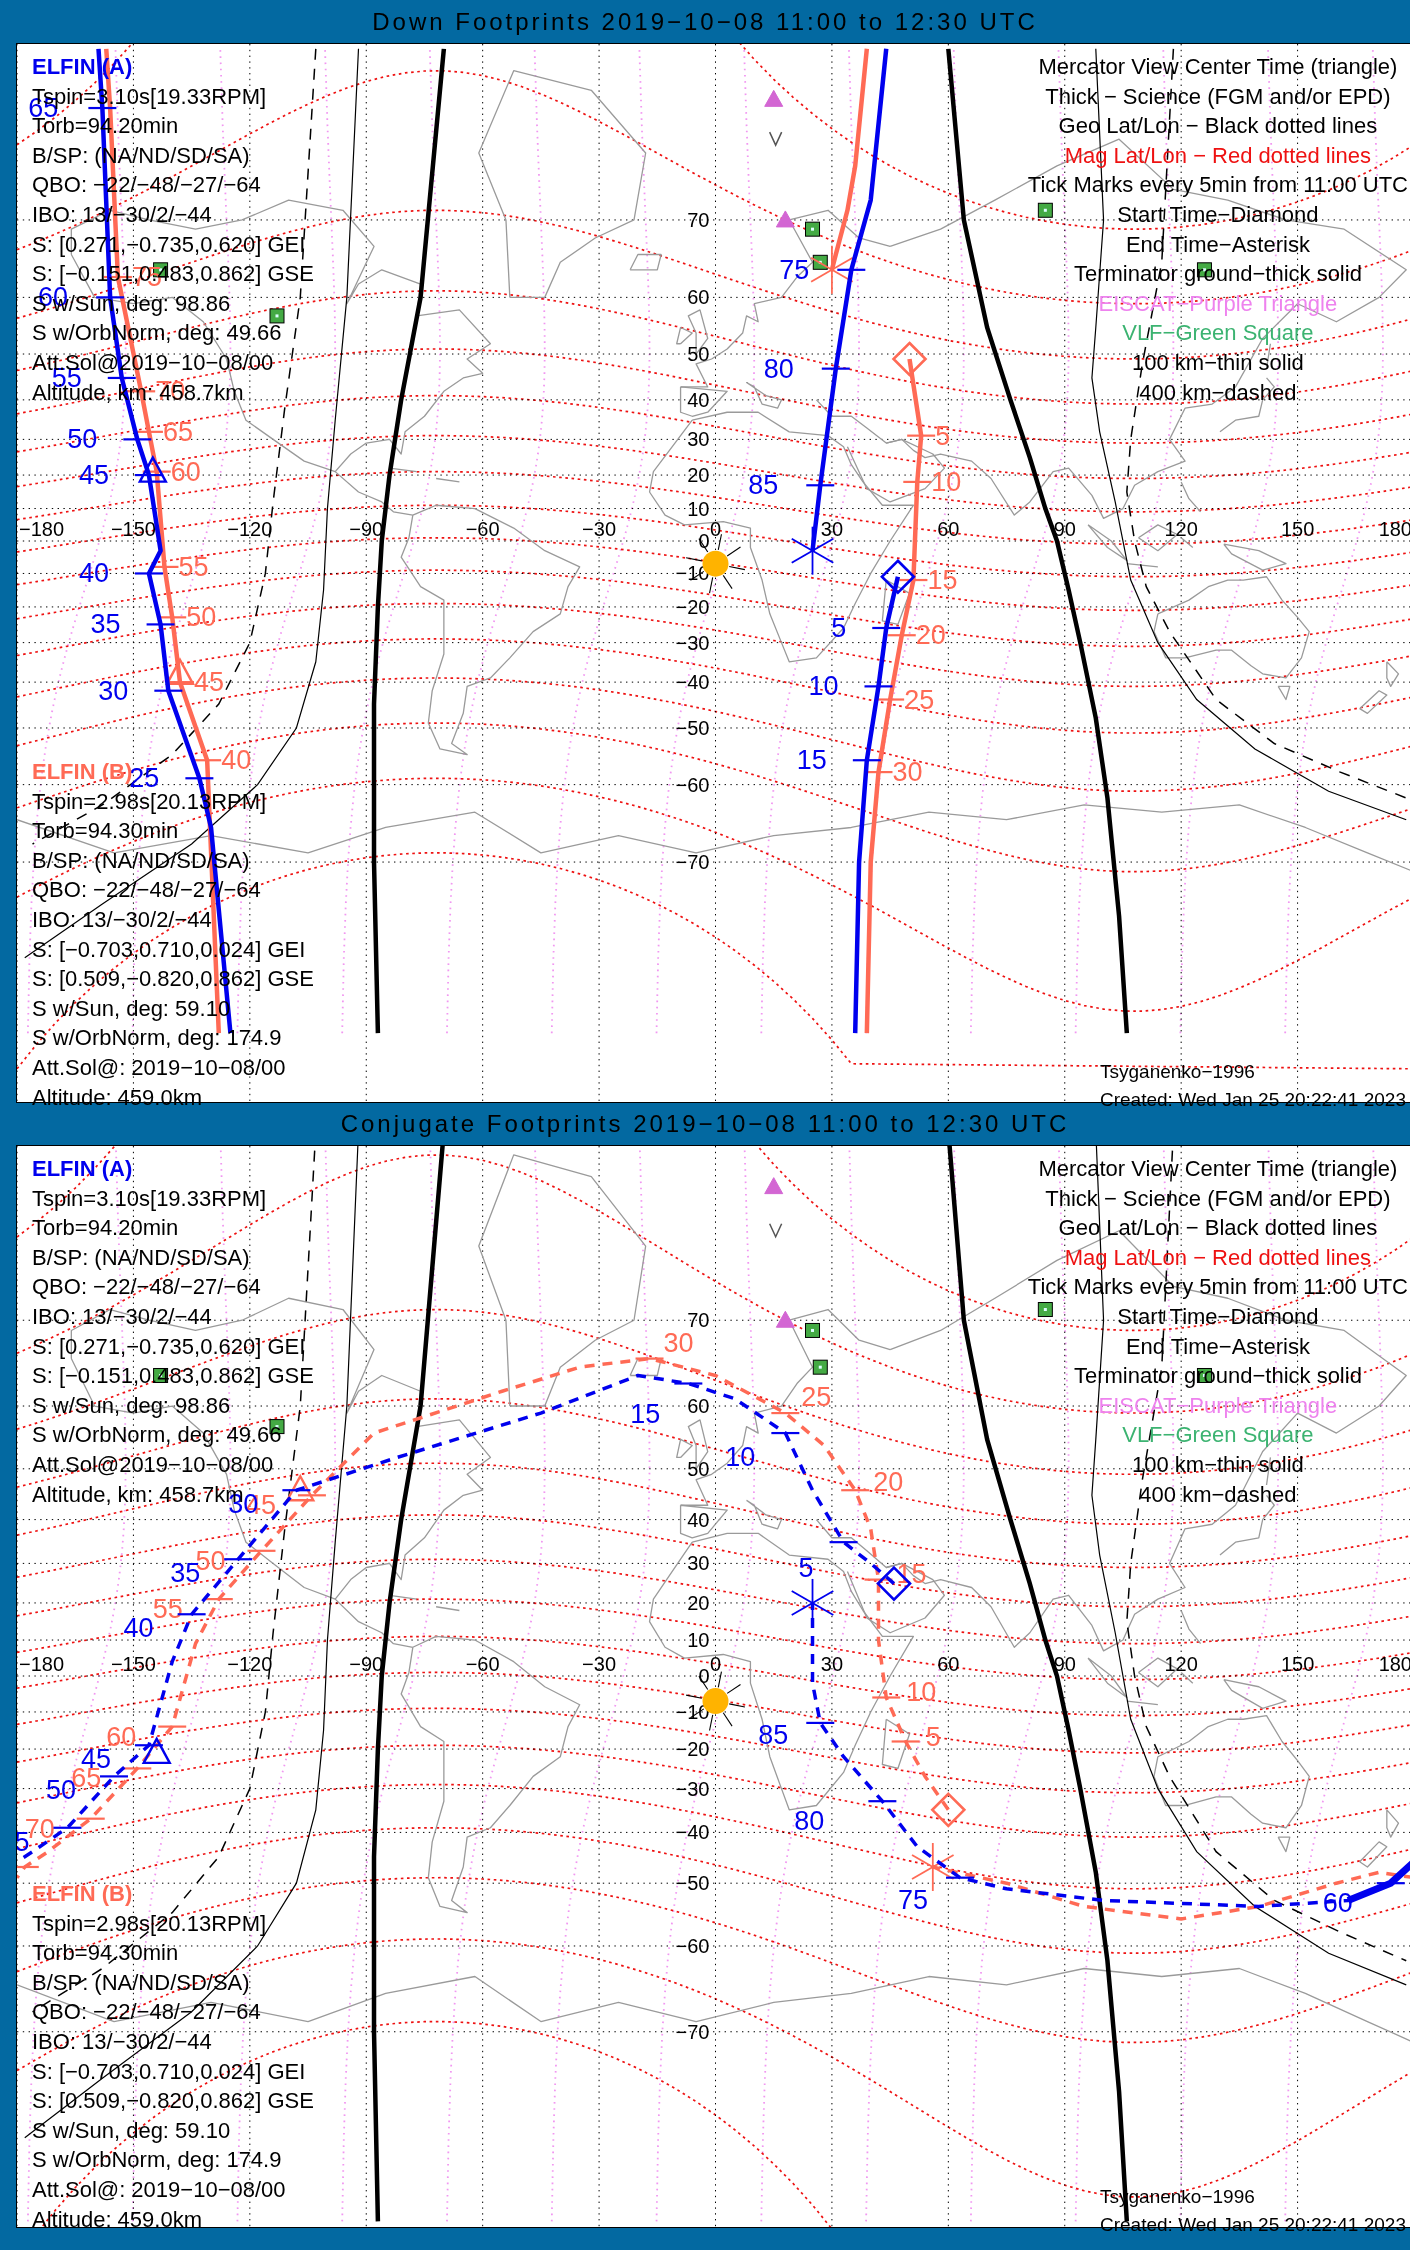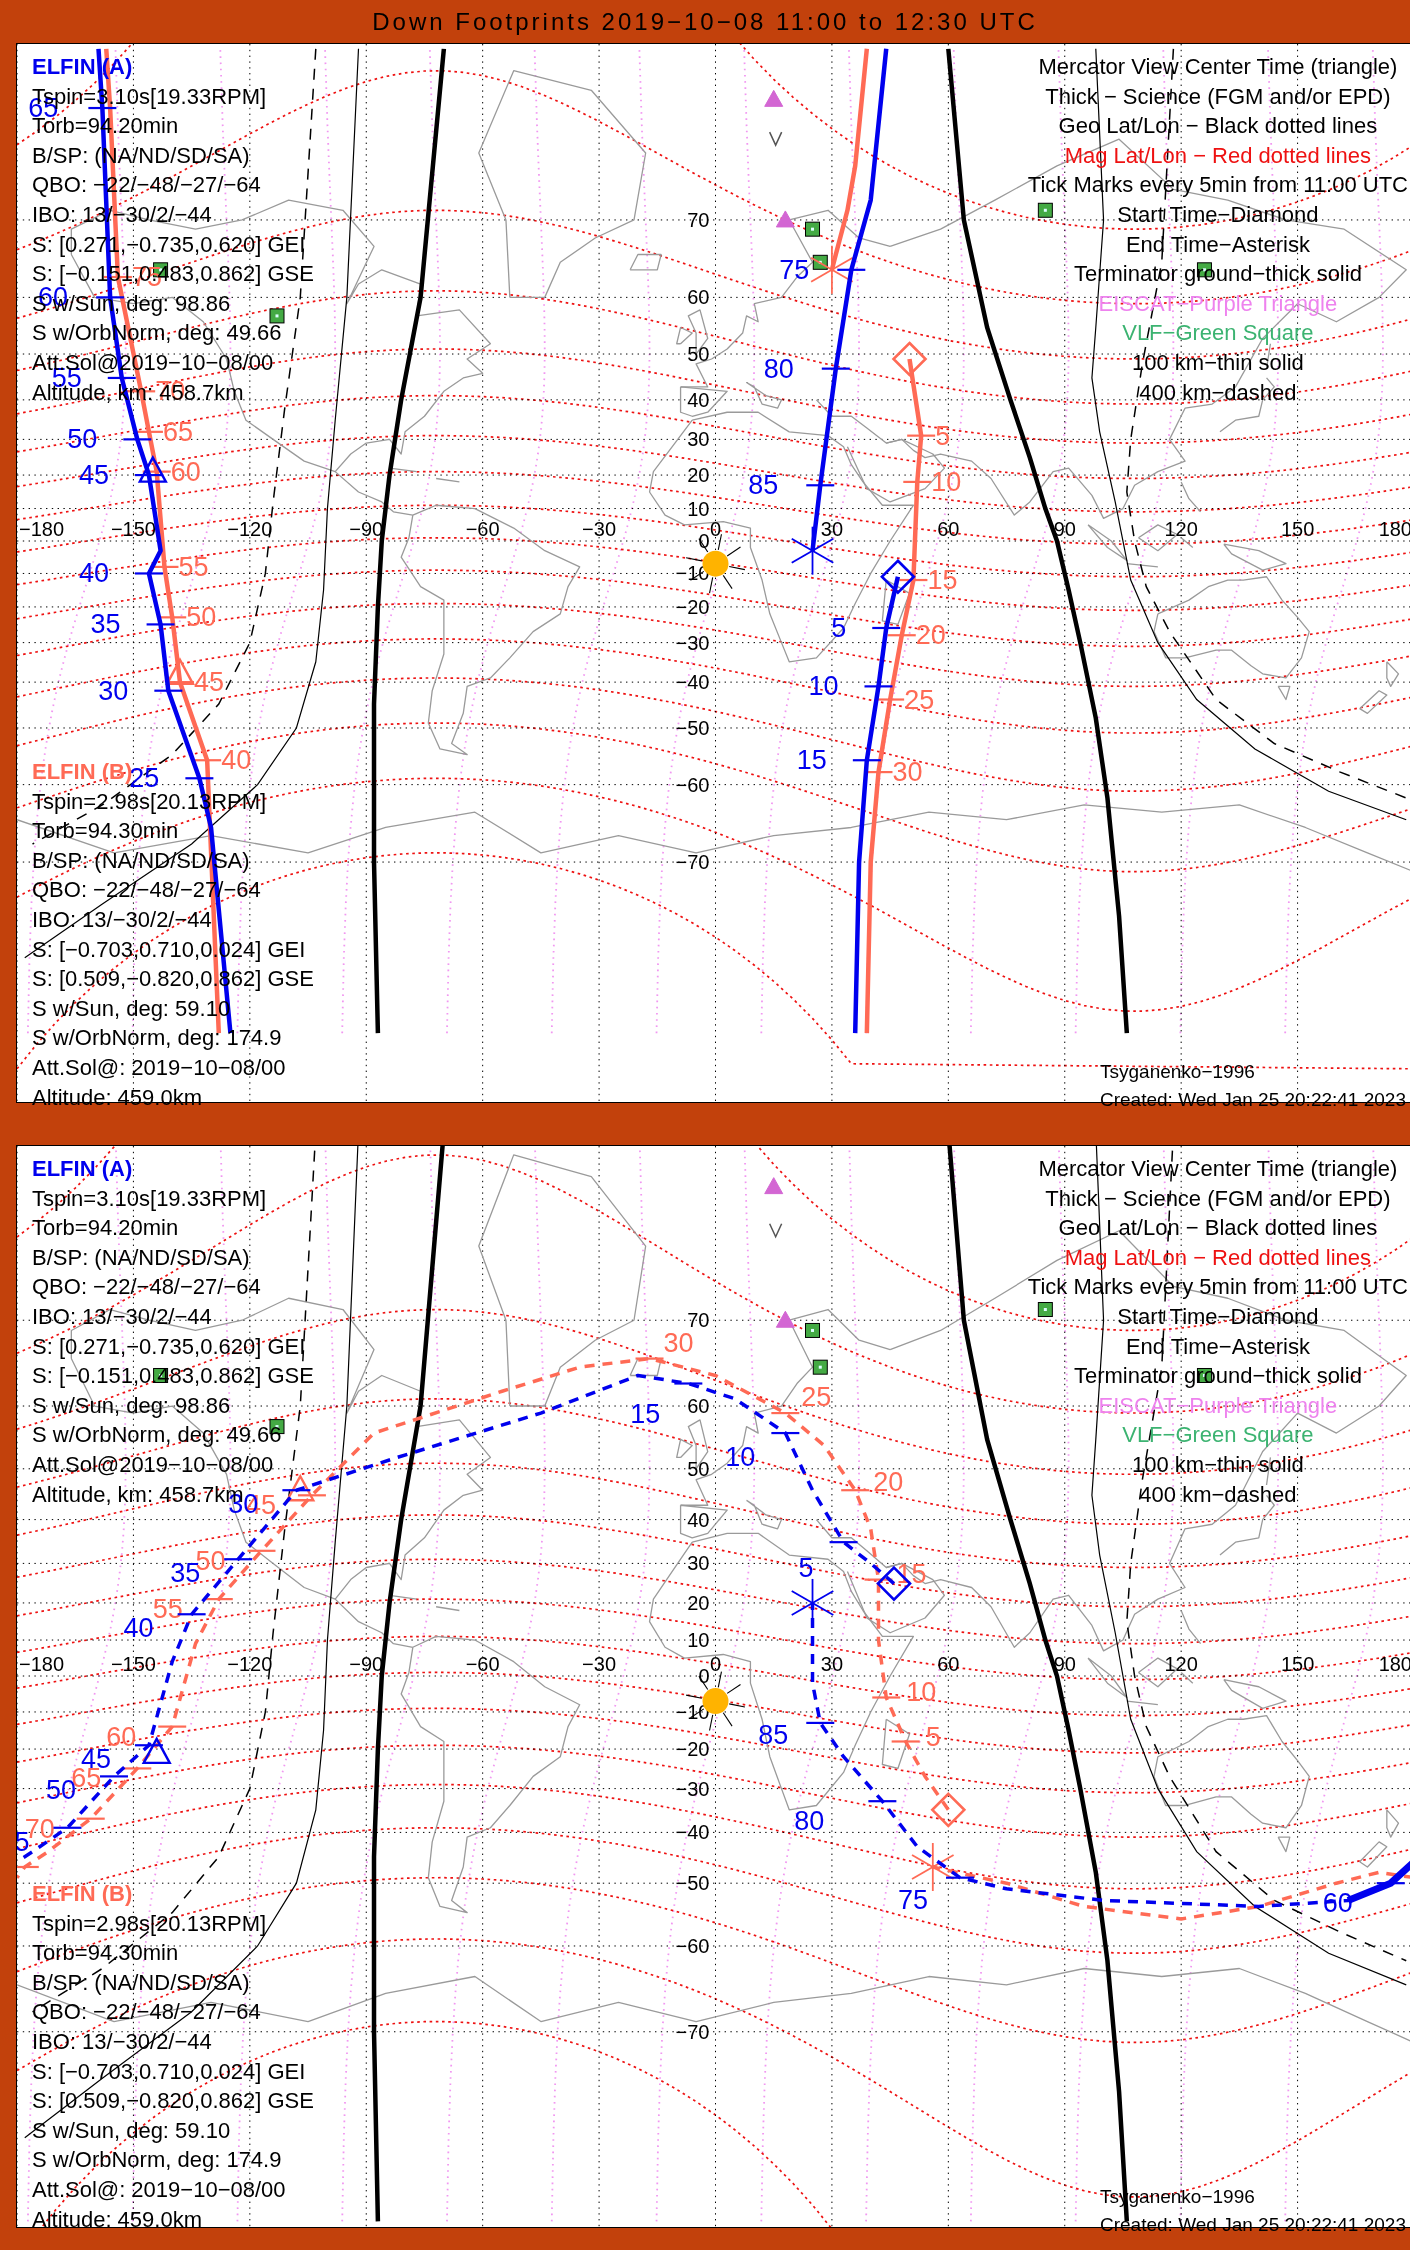--- a/index.html
+++ b/index.html
@@ -1,30 +1,31 @@
 <!DOCTYPE html>
 <html><head>
 <meta charset="utf-8">
 <style>
   html,body{margin:0;padding:0;background:#ffffff;}
-  #page{position:relative;width:1410px;height:2250px;background:#c2410c;overflow:hidden;
+  #page{position:relative;width:1410px;height:2250px;background:#0369a1;overflow:hidden;
         font-family:"Liberation Sans","DejaVu Sans",sans-serif;color:#000;text-decoration:underline;}
   .panel-title{position:absolute;width:100%;text-align:center;font-size:24px;letter-spacing:3px;color:#000;white-space:pre;}
   .map-box{position:absolute;border:1.5px solid #000;background:#fff;}
   .map-box svg{position:absolute;left:0;top:0;}
   .legend-block{position:absolute;font-size:22px;line-height:29.6px;white-space:pre;pointer-events:none;margin-left:10px;}
   .legend-right{text-align:center;}
   .credits{position:absolute;font-size:19px;white-space:pre;text-align:left;pointer-events:none;}
   .tracklabel{font-size:27px;}
 </style>
 </head>
 <body>
 
 <div id="page">
   <div class="panel-title" id="title-0" style="top: 8px;">Down Footprints 2019−10−08 11:00 to 12:30 UTC</div>
+  <div class="panel-title" id="title-1" style="top: 1110px;">Conjugate Footprints 2019−10−08 11:00 to 12:30 UTC</div>
   <div class="map-box" id="box-0" style="left: 16px; top: 43px; width: 1397px; height: 1058px;">
       <svg width="1397" height="1058" viewBox="0 0 1397 1058">
         <g>
           <path d="M10.878543467508276,989.1566335984098L12.50545887786359,913.768500318833L14.452947115053986,860.0175808871002L16.70734794836398,818.0518050937454L19.25284837573265,783.4812233920403L22.071593540601658,753.9624042419682L25.1438119709049,728.0947137036949L28.447954261739746,704.9727849041171L31.960844228959026,683.9763899063589L35.65784147345056,664.660965223454L39.513014215833124,646.6959374107532L43.499321189256705,629.8277795508262L47.58880131446023,613.8567521887451L51.75276982665309,598.6216367018001L55.96201947852924,583.9893472877847L60.18702540812254,569.8476306555436L64.39815223449952,556.0997780039628L68.56586192866361,542.6606782528928L72.6609210016054,529.4537784855864L76.65460555622425,516.4086604839604L80.51890276482781,503.459030054313L84.22670735899145,490.540969945687L87.75201175354105,477.5913395160396L91.07008847107653,464.5462215144136L94.15766358745927,451.3393217471072L96.99307998166735,437.9002219960372L99.55644924493957,424.1523693444564L101.82979118367203,410.0106527122154L103.79715993755865,395.37836329819993L105.4447558283433,380.14324781125504L106.76102215464817,364.1722204491738L107.73672625393034,347.3040625892467L108.36502426297574,329.3390347765461L108.64150912268249,310.0236100936411L108.56424149041366,289.027215095883L108.13376334309305,265.90528629630523L107.3530941756259,240.03759575803184L106.22770982131206,210.51877660795964L104.76550404280945,175.94819490625463L102.97673316306079,133.98241911289995L100.87394412455758,80.23149968116724L98.47188648155303,4.843366401590345" fill="none" stroke="#ee85ee" stroke-width="1.8" stroke-dasharray="1.6 4.6" opacity="0.85"></path>
           <path d="M115.65354346750827,989.1566335984098L117.2804588778636,913.768500318833L119.227947115054,860.0175808871002L121.482347948364,818.0518050937454L124.02784837573266,783.4812233920403L126.84659354060166,753.9624042419682L129.9188119709049,728.0947137036949L133.22295426173974,704.9727849041171L136.73584422895902,683.9763899063589L140.43284147345057,664.660965223454L144.28801421583313,646.6959374107532L148.2743211892567,629.8277795508262L152.36380131446023,613.8567521887451L156.5277698266531,598.6216367018001L160.73701947852925,583.9893472877847L164.96202540812254,569.8476306555436L169.17315223449953,556.0997780039628L173.34086192866363,542.6606782528928L177.43592100160538,529.4537784855864L181.42960555622423,516.4086604839604L185.29390276482783,503.459030054313L189.00170735899147,490.540969945687L192.52701175354105,477.5913395160396L195.84508847107654,464.5462215144136L198.93266358745927,451.3393217471072L201.76807998166737,437.9002219960372L204.3314492449395,424.1523693444564L206.604791183672,410.0106527122154L208.57215993755858,395.37836329819993L210.21975582834332,380.14324781125504L211.5360221546482,364.1722204491738L212.5117262539304,347.3040625892467L213.1400242629758,329.3390347765461L213.4165091226825,310.0236100936411L213.33924149041366,289.027215095883L212.90876334309306,265.90528629630523L212.1280941756259,240.03759575803184L211.00270982131207,210.51877660795964L209.54050404280946,175.94819490625463L207.75173316306083,133.98241911289995L205.6489441245576,80.23149968116724L203.24688648155302,4.843366401590345" fill="none" stroke="#ee85ee" stroke-width="1.8" stroke-dasharray="1.6 4.6" opacity="0.85"></path>
           <path d="M220.4285434675083,989.1566335984098L222.05545887786351,913.768500318833L224.00294711505396,860.0175808871002L226.25734794836396,818.0518050937454L228.80284837573268,783.4812233920403L231.62159354060165,753.9624042419682L234.6938119709049,728.0947137036949L237.99795426173978,704.9727849041171L241.51084422895903,683.9763899063589L245.20784147345057,664.660965223454L249.06301421583308,646.6959374107532L253.04932118925666,629.8277795508262L257.1388013144603,613.8567521887451L261.30276982665305,598.6216367018001L265.5120194785292,583.9893472877847L269.7370254081226,569.8476306555436L273.94815223449956,556.0997780039628L278.1158619286636,542.6606782528928L282.21092100160547,529.4537784855864L286.20460555622424,516.4086604839604L290.06890276482784,503.459030054313L293.7767073589914,490.540969945687L297.3020117535411,477.5913395160396L300.62008847107654,464.5462215144136L303.70766358745925,451.3393217471072L306.5430799816674,437.9002219960372L309.10644924493954,424.1523693444564L311.379791183672,410.0106527122154L313.3471599375586,395.37836329819993L314.9947558283433,380.14324781125504L316.3110221546482,364.1722204491738L317.2867262539304,347.3040625892467L317.9150242629758,329.3390347765461L318.1915091226825,310.0236100936411L318.1142414904137,289.027215095883L317.68376334309306,265.90528629630523L316.90309417562594,240.03759575803184L315.7777098213121,210.51877660795964L314.31550404280944,175.94819490625463L312.52673316306084,133.98241911289995L310.4239441245576,80.23149968116724L308.02188648155305,4.843366401590345" fill="none" stroke="#ee85ee" stroke-width="1.8" stroke-dasharray="1.6 4.6" opacity="0.85"></path>
           <path d="M325.20354346750827,989.1566335984098L326.8304588778635,913.768500318833L328.7779471150539,860.0175808871002L331.03234794836396,818.0518050937454L333.5778483757327,783.4812233920403L336.39659354060166,753.9624042419682L339.4688119709049,728.0947137036949L342.7729542617398,704.9727849041171L346.28584422895904,683.9763899063589L349.98284147345055,664.660965223454L353.8380142158331,646.6959374107532L357.8243211892567,629.8277795508262L361.9138013144603,613.8567521887451L366.077769826653,598.6216367018001L370.2870194785292,583.9893472877847L374.51202540812255,569.8476306555436L378.7231522344996,556.0997780039628L382.8908619286636,542.6606782528928L386.98592100160545,529.4537784855864L390.97960555622427,516.4086604839604L394.8439027648278,503.459030054313L398.55170735899145,490.540969945687L402.07701175354106,477.5913395160396L405.3950884710765,464.5462215144136L408.4826635874593,451.3393217471072L411.31807998166744,437.9002219960372L413.8814492449395,424.1523693444564L416.15479118367205,410.0106527122154L418.1221599375586,395.37836329819993L419.7697558283433,380.14324781125504L421.08602215464816,364.1722204491738L422.06172625393043,347.3040625892467L422.69002426297584,329.3390347765461L422.96650912268245,310.0236100936411L422.88924149041367,289.027215095883L422.45876334309304,265.90528629630523L421.6780941756259,240.03759575803184L420.5527098213121,210.51877660795964L419.0905040428094,175.94819490625463L417.3017331630608,133.98241911289995L415.19894412455756,80.23149968116724L412.79688648155303,4.843366401590345" fill="none" stroke="#ee85ee" stroke-width="1.8" stroke-dasharray="1.6 4.6" opacity="0.85"></path>
           <path d="M429.97854346750825,989.1566335984098L431.60545887786355,913.768500318833L433.5529471150539,860.0175808871002L435.807347948364,818.0518050937454L438.35284837573266,783.4812233920403L441.17159354060163,753.9624042419682L444.24381197090486,728.0947137036949L447.5479542617398,704.9727849041171L451.06084422895907,683.9763899063589L454.7578414734506,664.660965223454L458.6130142158332,646.6959374107532L462.5993211892566,629.8277795508262L466.6888013144603,613.8567521887451L470.85276982665306,598.6216367018001L475.06201947852924,583.9893472877847L479.2870254081226,569.8476306555436L483.49815223449957,556.0997780039628L487.6658619286636,542.6606782528928L491.7609210016055,529.4537784855864L495.7546055562243,516.4086604839604L499.61890276482785,503.459030054313L503.3267073589915,490.540969945687L506.8520117535411,477.5913395160396L510.17008847107655,464.5462215144136L513.2576635874593,451.3393217471072L516.0930799816674,437.9002219960372L518.6564492449395,424.1523693444564L520.929791183672,410.0106527122154L522.8971599375586,395.37836329819993L524.5447558283433,380.14324781125504L525.8610221546483,364.1722204491738L526.8367262539304,347.3040625892467L527.4650242629758,329.3390347765461L527.7415091226825,310.0236100936411L527.6642414904136,289.027215095883L527.2337633430931,265.90528629630523L526.4530941756259,240.03759575803184L525.327709821312,210.51877660795964L523.8655040428094,175.94819490625463L522.0767331630609,133.98241911289995L519.9739441245575,80.23149968116724L517.5718864815531,4.843366401590345" fill="none" stroke="#ee85ee" stroke-width="1.8" stroke-dasharray="1.6 4.6" opacity="0.85"></path>
           <path d="M534.7535434675083,989.1566335984098L536.3804588778636,913.768500318833L538.327947115054,860.0175808871002L540.582347948364,818.0518050937454L543.1278483757326,783.4812233920403L545.9465935406016,753.9624042419682L549.018811970905,728.0947137036949L552.3229542617397,704.9727849041171L555.835844228959,683.9763899063589L559.5328414734506,664.660965223454L563.3880142158331,646.6959374107532L567.3743211892566,629.8277795508262L571.4638013144604,613.8567521887451L575.6277698266531,598.6216367018001L579.8370194785292,583.9893472877847L584.0620254081225,569.8476306555436L588.2731522344994,556.0997780039628L592.4408619286636,542.6606782528928L596.5359210016055,529.4537784855864L600.5296055562242,516.4086604839604L604.3939027648279,503.459030054313L608.1017073589915,490.540969945687L611.6270117535411,477.5913395160396L614.9450884710766,464.5462215144136L618.0326635874592,451.3393217471072L620.8680799816674,437.9002219960372L623.4314492449395,424.1523693444564L625.704791183672,410.0106527122154L627.6721599375586,395.37836329819993L629.3197558283433,380.14324781125504L630.6360221546481,364.1722204491738L631.6117262539303,347.3040625892467L632.2400242629758,329.3390347765461L632.5165091226825,310.0236100936411L632.4392414904137,289.027215095883L632.008763343093,265.90528629630523L631.2280941756259,240.03759575803184L630.102709821312,210.51877660795964L628.6405040428094,175.94819490625463L626.8517331630609,133.98241911289995L624.7489441245576,80.23149968116724L622.346886481553,4.843366401590345" fill="none" stroke="#ee85ee" stroke-width="1.8" stroke-dasharray="1.6 4.6" opacity="0.85"></path>
           <path d="M639.5285434675083,989.1566335984098L641.1554588778636,913.768500318833L643.102947115054,860.0175808871002L645.357347948364,818.0518050937454L647.9028483757327,783.4812233920403L650.7215935406017,753.9624042419682L653.7938119709049,728.0947137036949L657.0979542617398,704.9727849041171L660.610844228959,683.9763899063589L664.3078414734506,664.660965223454L668.1630142158331,646.6959374107532L672.1493211892567,629.8277795508262L676.2388013144603,613.8567521887451L680.4027698266531,598.6216367018001L684.6120194785293,583.9893472877847L688.8370254081225,569.8476306555436L693.0481522344995,556.0997780039628L697.2158619286637,542.6606782528928L701.3109210016054,529.4537784855864L705.3046055562243,516.4086604839604L709.1689027648279,503.459030054313L712.8767073589916,490.540969945687L716.402011753541,477.5913395160396L719.7200884710766,464.5462215144136L722.8076635874593,451.3393217471072L725.6430799816674,437.9002219960372L728.2064492449394,424.1523693444564L730.4797911836721,410.0106527122154L732.4471599375587,395.37836329819993L734.0947558283433,380.14324781125504L735.4110221546482,364.1722204491738L736.3867262539304,347.3040625892467L737.0150242629758,329.3390347765461L737.2915091226826,310.0236100936411L737.2142414904137,289.027215095883L736.783763343093,265.90528629630523L736.0030941756258,240.03759575803184L734.8777098213121,210.51877660795964L733.4155040428094,175.94819490625463L731.6267331630607,133.98241911289995L729.5239441245576,80.23149968116724L727.121886481553,4.843366401590345" fill="none" stroke="#ee85ee" stroke-width="1.8" stroke-dasharray="1.6 4.6" opacity="0.85"></path>

